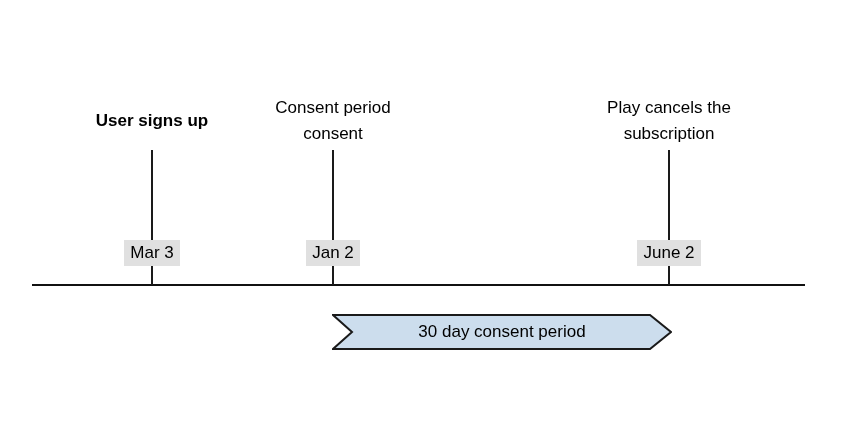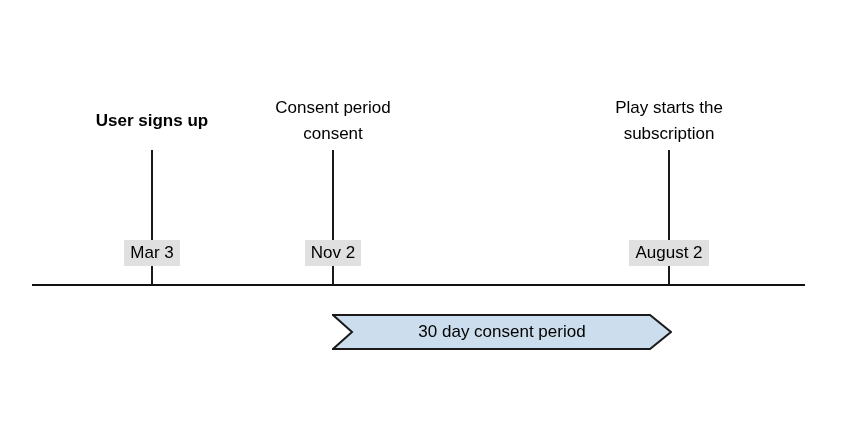--- a/index.html
+++ b/index.html
@@ -117,30 +117,30 @@
     <div class="marker-date-wrap">
       <span class="marker-date">Mar 3</span>
     </div>
   </div>
 
   <div class="marker" style="left:333px;">
     <div class="marker-label two-line">Consent period
 consent</div>
     <div class="marker-tick"></div>
     <div class="marker-date-wrap">
-      <span class="marker-date">Nov 2</span>
+      <span class="marker-date">Jan 2</span>
     </div>
   </div>
 
   <div class="marker" style="left:669px;">
-    <div class="marker-label two-line">Play starts the
+    <div class="marker-label two-line">Play cancels the
 subscription</div>
     <div class="marker-tick"></div>
     <div class="marker-date-wrap">
-      <span class="marker-date">August 2</span>
+      <span class="marker-date">June 2</span>
     </div>
   </div>
 
   <div class="period-banner">
     <svg width="340" height="36" viewBox="0 0 340 36">
       <polygon points="1,1 318,1 339,18 318,35 1,35 20,18" fill="#ccdded" stroke="#1a1a1a" stroke-width="2" stroke-linejoin="miter"></polygon>
     </svg>
     <div class="period-banner-text">30 day consent period</div>
   </div>
 

